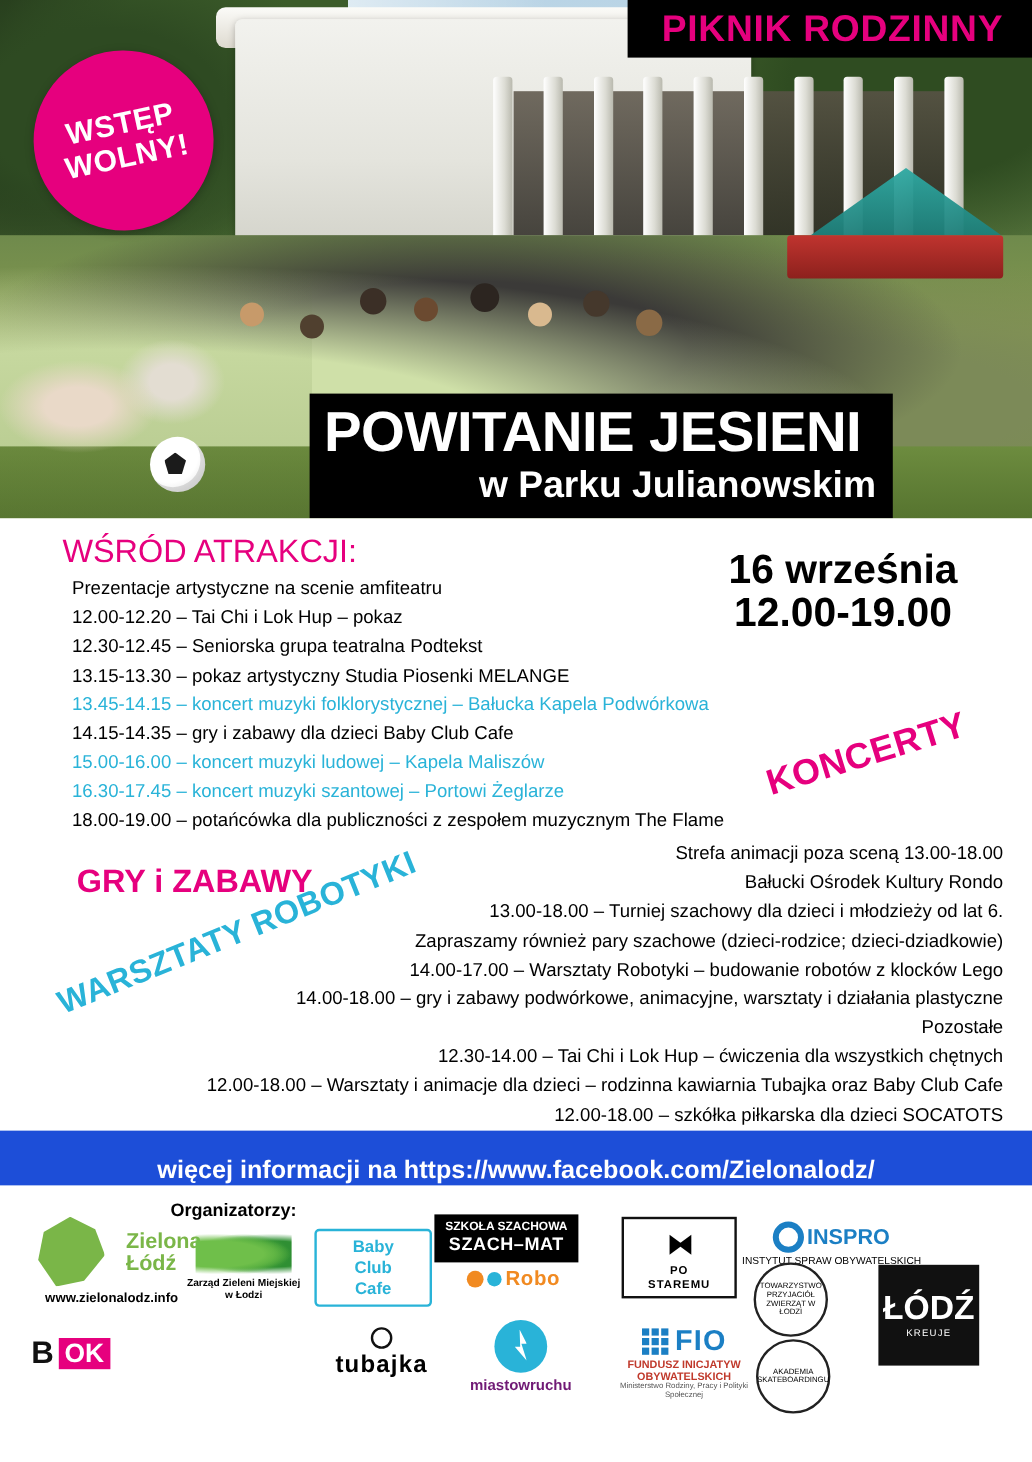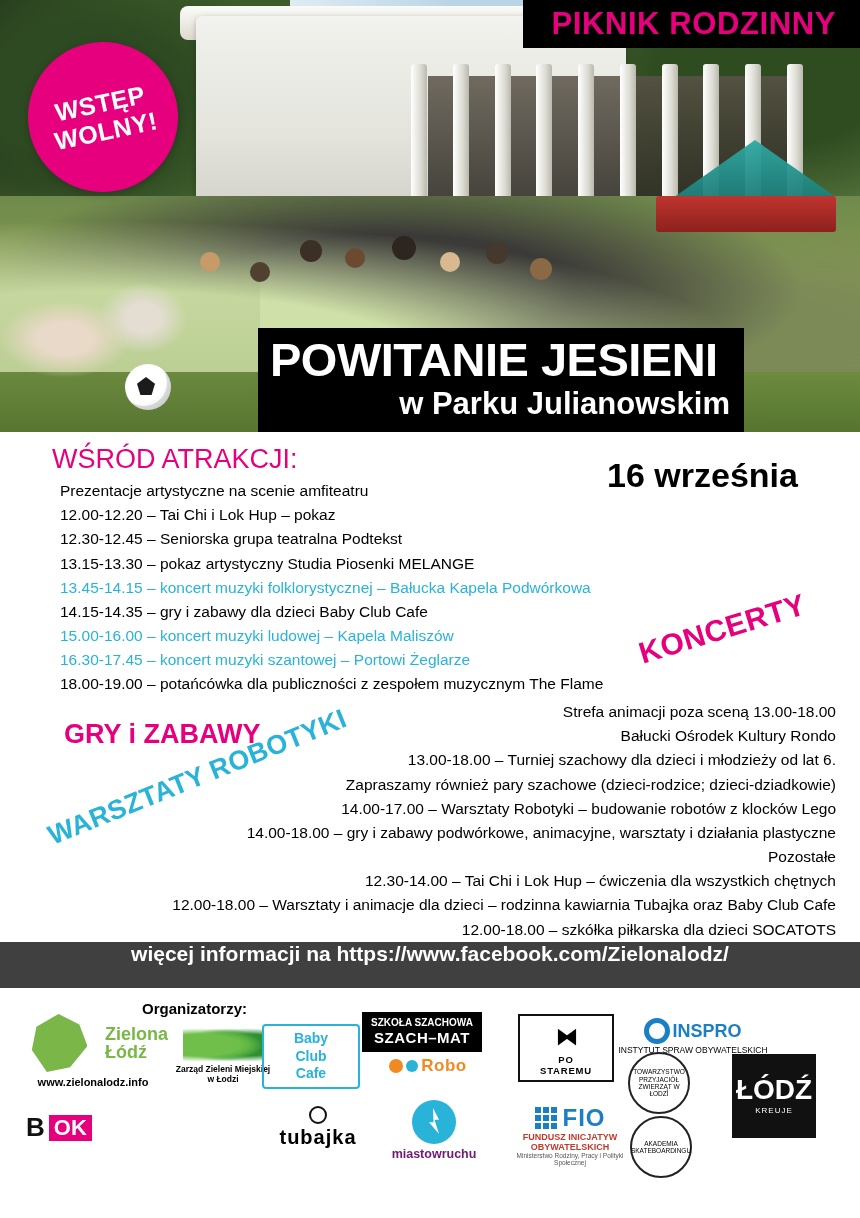--- a/index.html
+++ b/index.html
@@ -194,22 +194,22 @@
     letter-spacing:0.3px;
   }
   .list-right {
     position:absolute; right:24px; top:268px; width:680px;
     text-align:right; font-size:15.5px; line-height:1.56;
   }
   .list-right div { white-space: nowrap; }
 
   
   .linkbar {
-    width:860px; height:46px; background:#404040; color:#fff;
-    display:flex; align-items:flex-start; justify-content:center;
+    width:860px; height:46px; background:#1d4ed8; color:#fff;
+    display:flex; align-items:flex-end; justify-content:center;
     font-size:21px; font-weight:bold;
   }
 
   
   .logos {
     position:relative; width:860px; height:230px; background:#fff; padding: 8px 14px;
   }
   .org-label { font-weight:bold; font-size:15px; margin: 4px 0 0 128px; }
 
   .logo { position:absolute; text-align:center; }
@@ -363,20 +363,21 @@
       <div>13.15-13.30 – pokaz artystyczny Studia Piosenki MELANGE</div>
       <div class="cy">13.45-14.15 – koncert muzyki folklorystycznej – Bałucka Kapela Podwórkowa</div>
       <div>14.15-14.35 – gry i zabawy dla dzieci Baby Club Cafe</div>
       <div class="cy">15.00-16.00 – koncert muzyki ludowej – Kapela Maliszów</div>
       <div class="cy">16.30-17.45 – koncert muzyki szantowej – Portowi Żeglarze</div>
       <div>18.00-19.00 – potańcówka dla publiczności z zespołem muzycznym The Flame</div>
     </div>
 
   <div class="date-box">
     <div class="d1">16 września</div>
+    <div class="d2">12.00-19.00</div>
   </div>
 
   <div class="koncerty">KONCERTY</div>
 
   <div class="h-games">GRY i ZABAWY</div>
   <div class="warsztaty">WARSZTATY ROBOTYKI</div>
 
   <div class="list-right" id="games-list">
       <div>Strefa animacji  poza sceną 13.00-18.00</div>
       <div>Bałucki Ośrodek Kultury Rondo</div>
@@ -402,21 +403,21 @@
     <div style="display:flex;align-items:center;gap:6px;">
       <div class="zl-leaf"></div>
       <div style="text-align:left;">
         <div class="zl-word">Zielona</div>
         <div class="zl-word">Łódź</div>
       </div>
     </div>
     <div class="zl-url">www.zielonalodz.info</div>
   </div>
 
-  <div class="logo" style="left:168px; top:40px; width:110px;">
+  <div class="logo" style="left:148px; top:40px; width:110px;">
     <div class="zzm-art"></div>
     <div class="mini" style="font-weight:bold;">Zarząd Zieleni Miejskiej</div>
     <div class="mini" style="font-weight:bold;">w Łodzi</div>
   </div>
 
   <div class="logo" style="left:262px; top:36px; width:98px;">
     <div class="bcc-box" style="white-space:pre-line;">Baby
 Club
 Cafe</div>
   </div>

